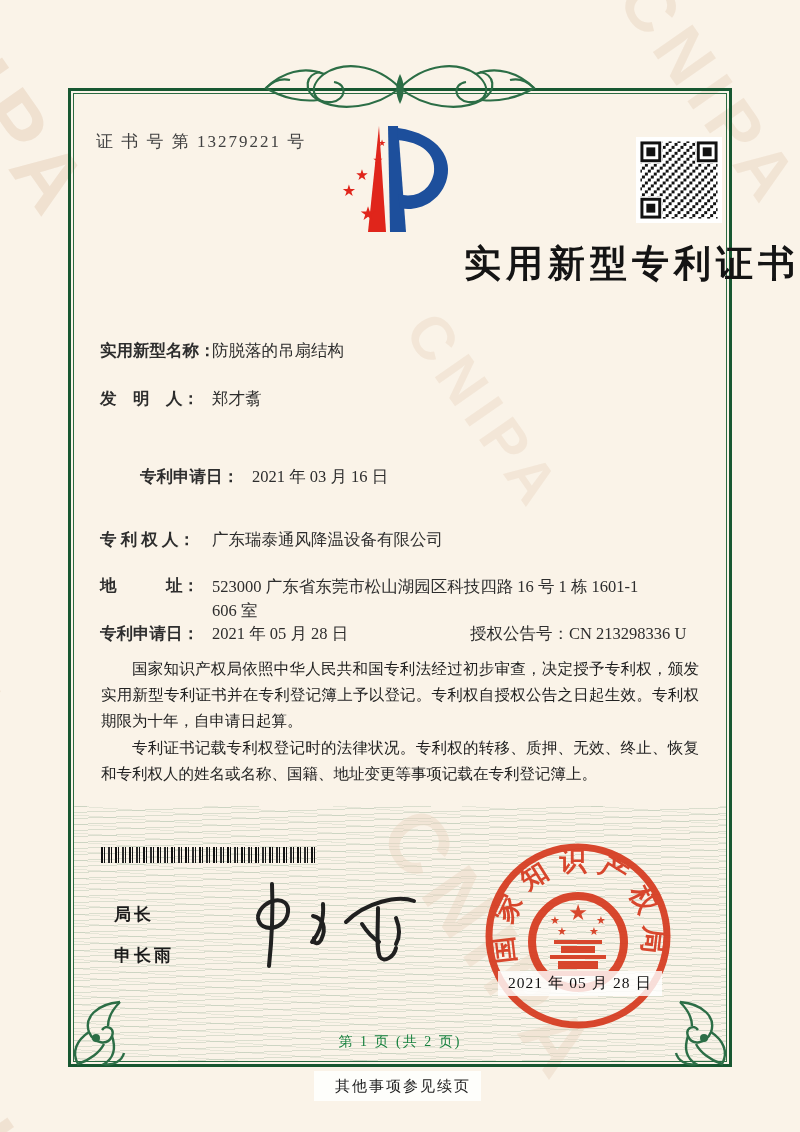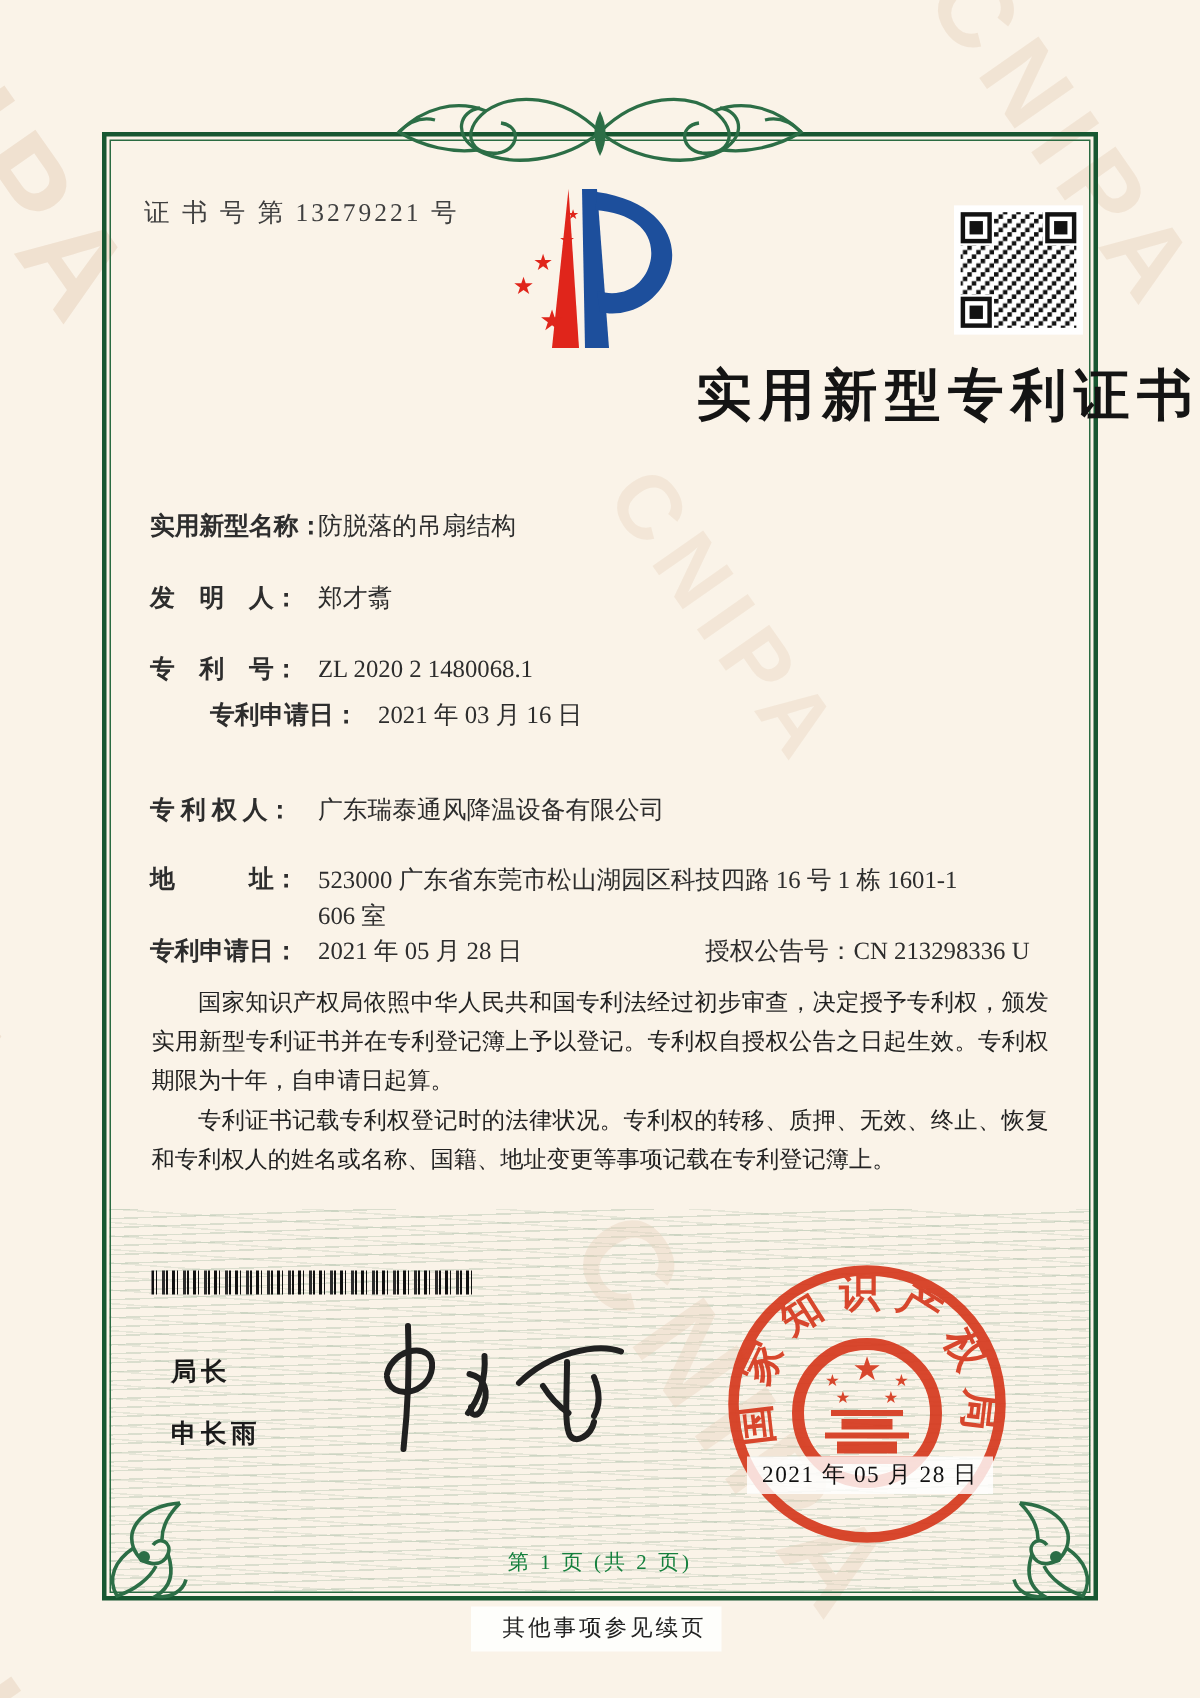--- a/index.html
+++ b/index.html
@@ -173,23 +173,20 @@
     </g>
   </svg>
 
   <div class="title">实用新型专利证书</div>
 
   <div class="fieldrow fr-name">
     <span class="lab">实用新型名称：</span><span class="val">防脱落的吊扇结构</span>
   </div>
   <div class="fieldrow fr-inv">
     <span class="lab">发　明　人：</span><span class="val">郑才翥</span>
-  </div>
-  <div class="fieldrow fr-pat">
-    <span class="lab">专　利　号：</span><span class="val">ZL 2020 2 1480068.1</span>
   </div>
   <div class="fieldrow fr-app">
     <span class="lab">专利申请日：</span><span class="val">2021 年 03 月 16 日</span>
   </div>
   <div class="fieldrow fr-pee">
     <span class="lab">专 利 权 人：</span><span class="val">广东瑞泰通风降温设备有限公司</span>
   </div>
   <div class="fieldrow fr-addr">
     <span class="lab">地　　　址：</span><span class="val"><span>523000 广东省东莞市松山湖园区科技四路 16 号 1 栋 1601-1</span><span>606 室</span></span>
   </div>

